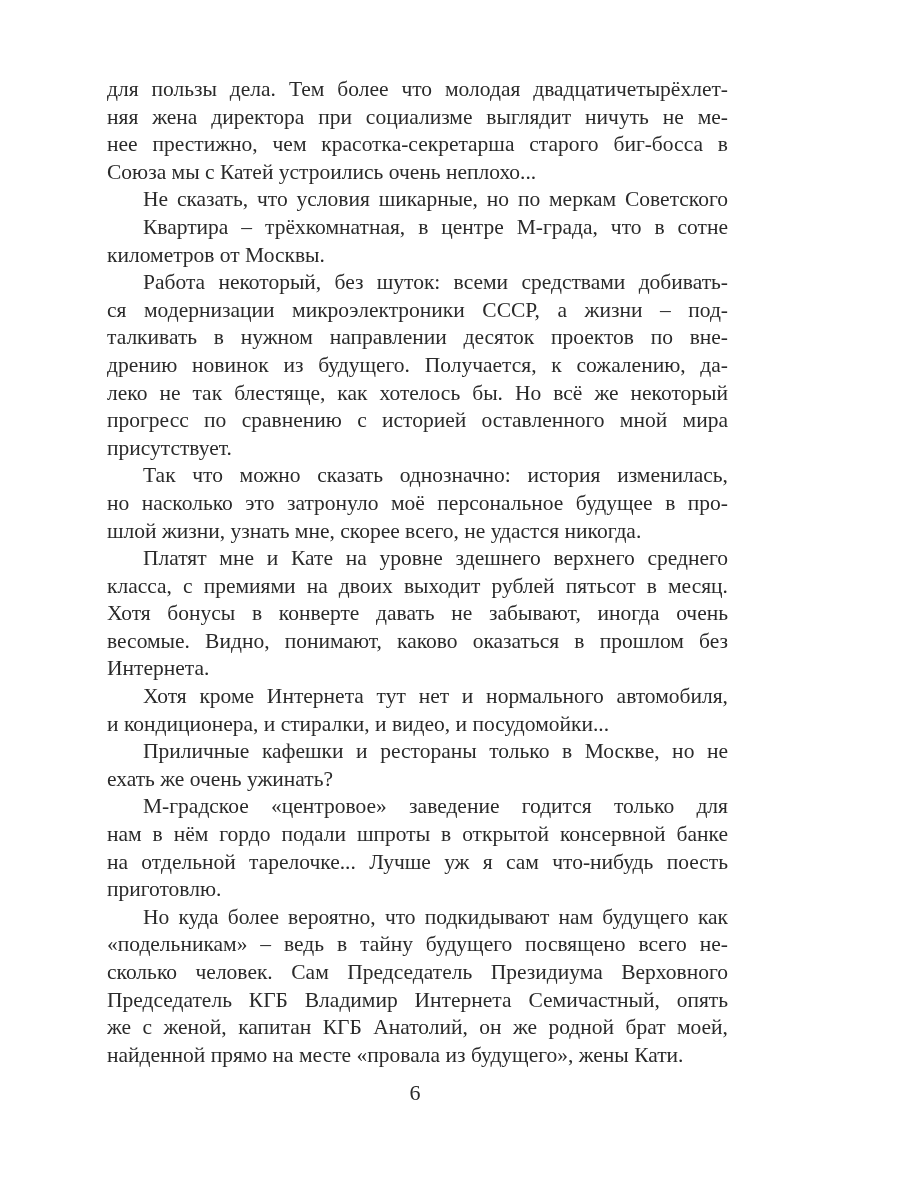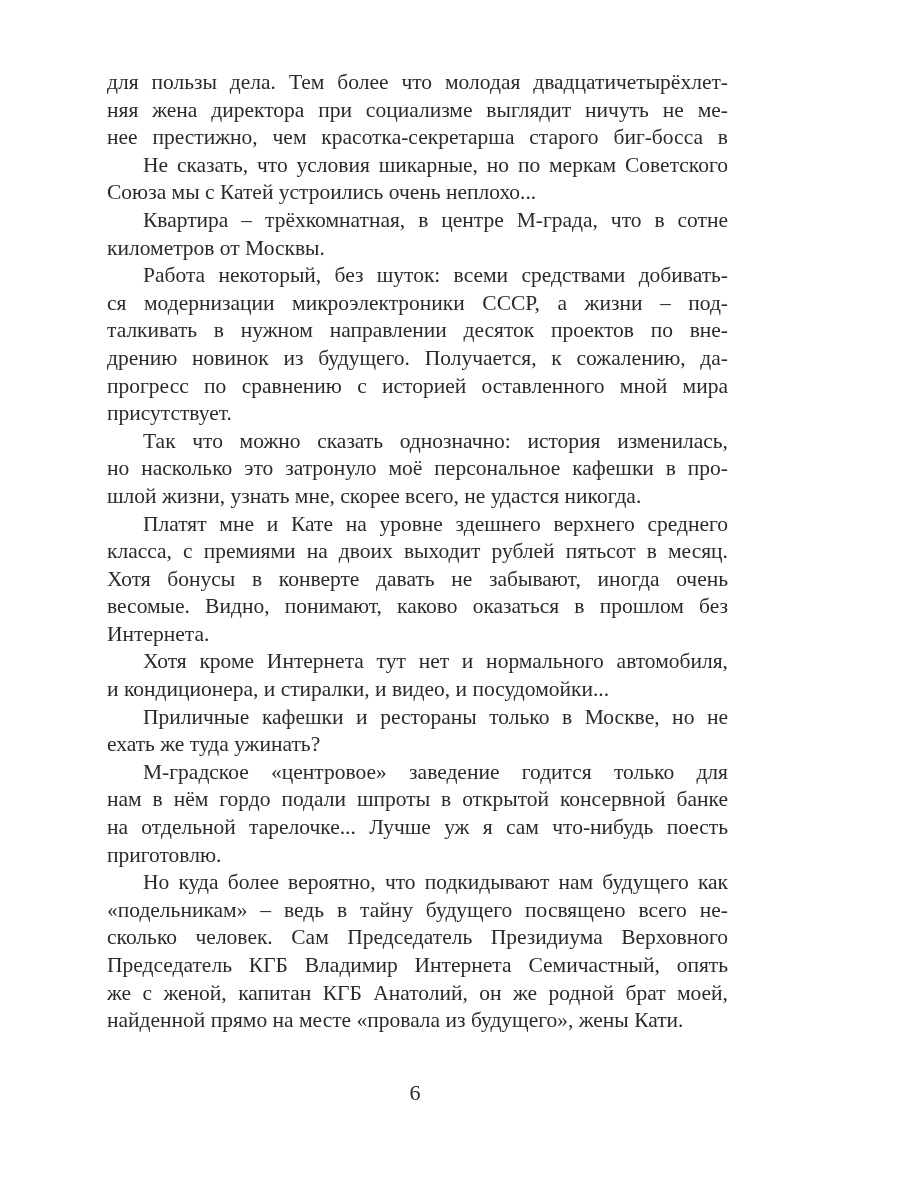--- a/index.html
+++ b/index.html
@@ -1,18 +1,18 @@
 <!DOCTYPE html>
 <html><head>
   <meta charset="utf-8">
   <style>
     html, body { margin: 0; padding: 0; background: #ffffff; }
     body { width: 900px; height: 1200px; position: relative; overflow: hidden; }
     .page {
-      position: absolute; left: 107px; top: 69px; width: 621px;
+      position: absolute; left: 107px; top: 76px; width: 621px;
       font-family: "Liberation Serif", "DejaVu Serif", serif;
       font-size: 21.5px; line-height: 27.6px; color: #2a2a2a;
     }
     .line { display: block; white-space: nowrap; text-align: justify; text-align-last: justify; height: 27.6px; overflow: hidden; }
     .line.last { text-align-last: left; }
     .line.indent { padding-left: 36px; }
     .page-number {
       position: absolute; left: 0; width: 830px; top: 1080px; text-align: center;
       font-family: "Liberation Serif", "DejaVu Serif", serif;
       font-size: 22px; color: #2a2a2a;
@@ -21,54 +21,55 @@
 </head>
 <body>
 
 <div class="page" id="page-body">
     <div>
       <span class="line">для пользы дела. Тем более что молодая двадцатичетырёхлет-</span>
       <span class="line">няя жена директора при социализме выглядит ничуть не ме-</span>
       <span class="line">нее престижно, чем красотка-секретарша старого биг-босса в</span>
     </div>
     <div>
+      <span class="line last">Союза мы с Катей устроились очень неплохо...</span>
       <span class="line indent">Не сказать, что условия шикарные, но по меркам Советского</span>
-      <span class="line last">Союза мы с Катей устроились очень неплохо...</span>
     </div>
     <div>
       <span class="line indent">Квартира – трёхкомнатная, в центре М-града, что в сотне</span>
       <span class="line last">километров от Москвы.</span>
     </div>
     <div>
       <span class="line indent">Работа некоторый, без шуток: всеми средствами добивать-</span>
       <span class="line">ся модернизации микроэлектроники СССР, а жизни – под-</span>
       <span class="line">талкивать в нужном направлении десяток проектов по вне-</span>
       <span class="line">дрению новинок из будущего. Получается, к сожалению, да-</span>
+      <span class="line">леко не так блестяще, как хотелось бы. Но всё же некоторый</span>
       <span class="line">прогресс по сравнению с историей оставленного мной мира</span>
       <span class="line last">присутствует.</span>
     </div>
     <div>
       <span class="line indent">Так что можно сказать однозначно: история изменилась,</span>
-      <span class="line">но насколько это затронуло моё персональное кафешки в про-</span>
+      <span class="line">но насколько это затронуло моё персональное будущее в про-</span>
       <span class="line last">шлой жизни, узнать мне, скорее всего, не удастся никогда.</span>
     </div>
     <div>
       <span class="line indent">Платят мне и Кате на уровне здешнего верхнего среднего</span>
       <span class="line">класса, с премиями на двоих выходит рублей пятьсот в месяц.</span>
       <span class="line">Хотя бонусы в конверте давать не забывают, иногда очень</span>
       <span class="line">весомые. Видно, понимают, каково оказаться в прошлом без</span>
       <span class="line last">Интернета.</span>
     </div>
     <div>
       <span class="line indent">Хотя кроме Интернета тут нет и нормального автомобиля,</span>
       <span class="line last">и кондиционера, и стиралки, и видео, и посудомойки...</span>
     </div>
     <div>
       <span class="line indent">Приличные кафешки и рестораны только в Москве, но не</span>
-      <span class="line last">ехать же туда ужинать?</span>
+      <span class="line last">ехать же очень ужинать?</span>
     </div>
     <div>
       <span class="line indent">М-градское «центровое» заведение годится только для</span>
       <span class="line">нам в нём гордо подали шпроты в открытой консервной банке</span>
       <span class="line">на отдельной тарелочке... Лучше уж я сам что-нибудь поесть</span>
       <span class="line last">приготовлю.</span>
     </div>
     <div>
       <span class="line indent">Но куда более вероятно, что подкидывают нам будущего как</span>
       <span class="line">«подельникам» – ведь в тайну будущего посвящено всего не-</span>

